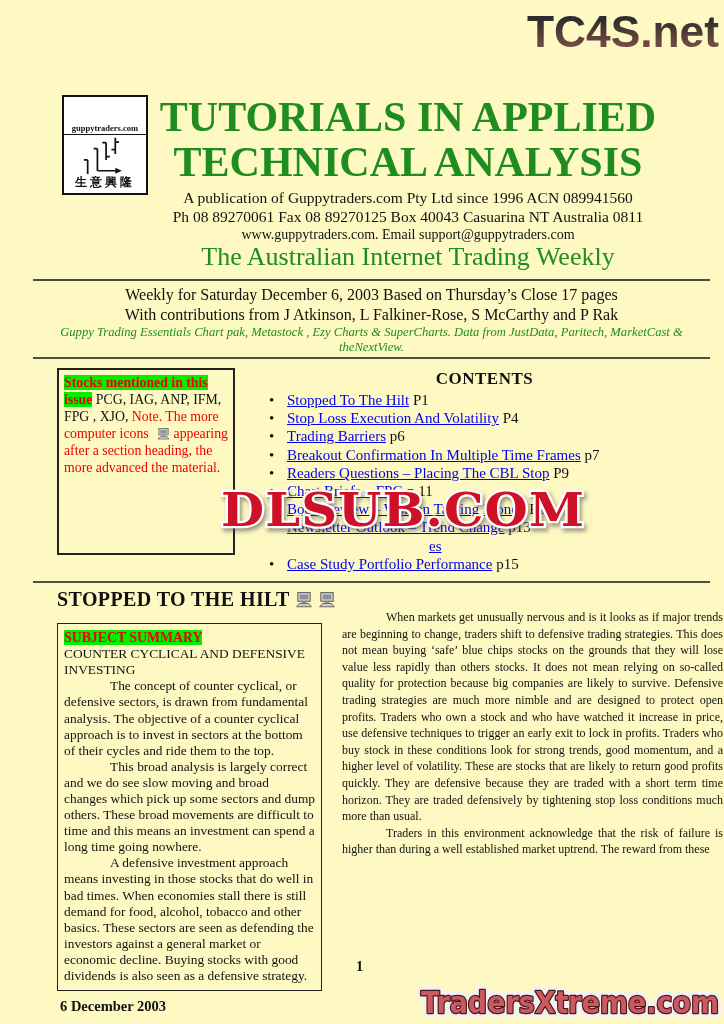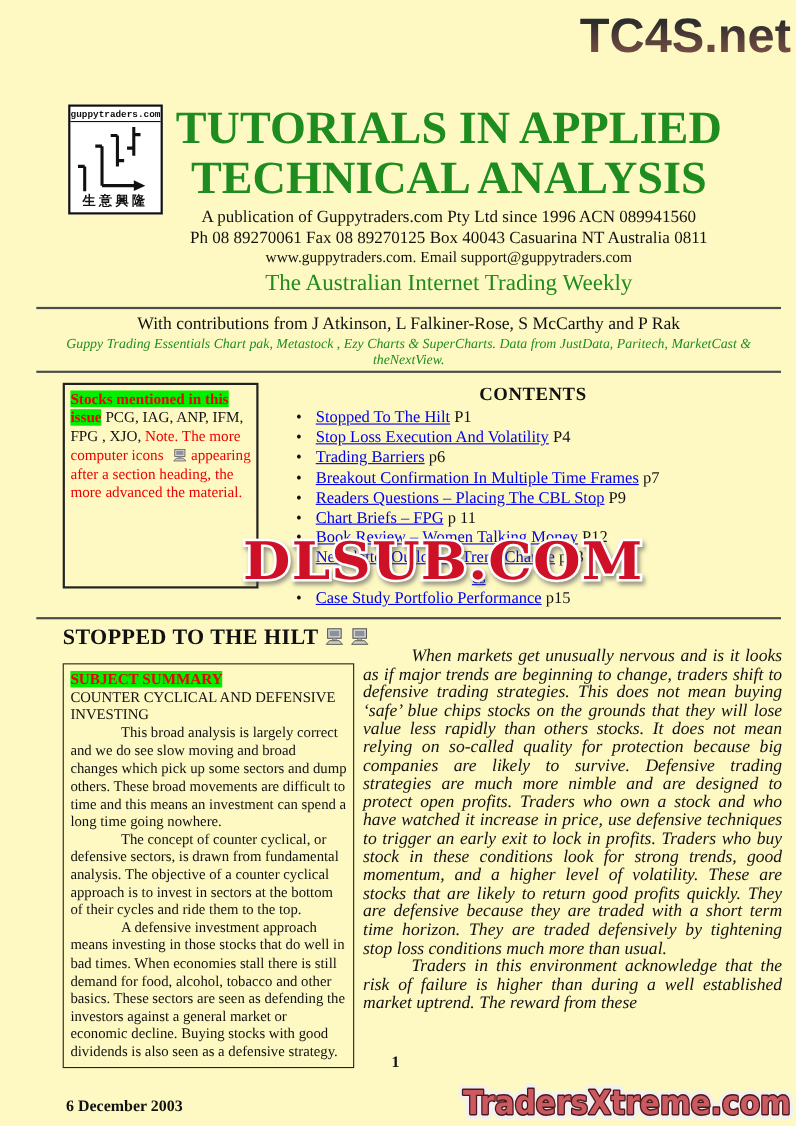--- a/index.html
+++ b/index.html
@@ -9,30 +9,30 @@
   
   .wm{position:absolute;}
   .wm-top{right:2px;top:3px;}
   .wm-mid{left:214px;top:478px;filter:drop-shadow(2px 3px 2px rgba(70,70,70,.55));}
   .wm-bottom{right:0px;top:981px;}
 
   
   .header{display:flex;margin:95px 0 0 62px;}
   .logo{width:86px;height:100px;border:2px solid #111;box-sizing:border-box;flex:0 0 auto;
         display:flex;flex-direction:column;align-items:center;background:#fff;}
-  .logo-site{font-family:Liberation Mono, monospace;font-size:8.5px;font-weight:bold;
-             border-bottom:1px solid #111;width:100%;text-align:center;padding:2px 0 1px;}
+  .logo-site{font-family:Liberation Serif, serif;font-size:8.5px;font-weight:bold;
+             border-bottom:1px solid #111;width:100%;text-align:center;padding:2px 0 1px;margin-top:24px;}
   .logo-chart{flex:1;}
   .logo-cn{font-size:12px;letter-spacing:3px;padding-bottom:2px;white-space:nowrap;font-weight:bold;}
   .header-text{flex:1;text-align:center;margin-left:2px;margin-right:58px;}
   .title-line{font-size:42px;line-height:45px;font-weight:bold;color:#1e8c1e;letter-spacing:0px;}
   .pub-line{font-size:15.5px;line-height:19px;margin-top:3px;}
   .contact-line{font-size:15.5px;line-height:19px;}
   .web-line{font-size:14px;line-height:17px;}
-  .tagline{font-size:21px;line-height:26px;color:#1e8c1e;margin-top:1px;}
+  .tagline{font-size:26px;line-height:26px;color:#1e8c1e;margin-top:1px;}
 
   
   .rule{border:0;border-top:2px solid #4d4d4d;margin:0 14px 0 33px;}
   .rule1{margin-top:9px;}
   .rule2{margin-top:2px;}
   .rule3{margin-top:8px;}
 
   
   .issue{ text-align:center;margin:4px 14px 0 33px;}
   .issue-line{font-size:16px;line-height:20px;}
@@ -58,22 +58,22 @@
   
   .article{display:flex;margin-top:3px;}
   .left-col{flex:0 0 auto;width:265px;margin-left:57px;}
   .article-heading{font-size:20px;font-weight:bold;line-height:26px;white-space:nowrap;letter-spacing:.4px;}
   .hicon{vertical-align:-2px;margin-left:5px;}
   .summary-box{border:1.5px solid #222;box-sizing:border-box;margin-top:11px;min-height:336px;
                padding:6px 6px;font-size:13.4px;line-height:16.1px;}
   .summary-title{display:inline;background:#00f000;color:#ee0000;font-weight:bold;font-size:13.8px;}
   .summary-sub{margin:0;}
   .summary-box p.body-p{margin:0;text-indent:46px;}
-  .right-col{width:381px;margin-left:8px;padding-top:23px;text-align:justify;
-             font-size:16px;line-height:16.6px;font-style:italic;}
+  .right-col{width:381px;margin-left:20px;padding-top:23px;text-align:justify;
+             font-size:12px;line-height:16.6px;}
   .right-col p{margin:0;text-indent:44px;}
 
   
   .footer-date{position:absolute;left:60px;top:998px;font-size:14.5px;font-weight:bold;}
   .footer-page{position:absolute;left:356px;top:958px;font-size:14.5px;font-weight:bold;}
 </style>
 </head>
 <body>
 
 <div class="page">
@@ -108,20 +108,21 @@
       <div class="pub-line">A publication of Guppytraders.com Pty Ltd since 1996  ACN 089941560</div>
       <div class="contact-line">Ph 08 89270061  Fax 08 89270125  Box 40043 Casuarina NT Australia  0811</div>
       <div class="web-line">www.guppytraders.com.   Email support@guppytraders.com</div>
       <div class="tagline">The Australian Internet Trading Weekly</div>
     </div>
   </div>
 
   <hr class="rule rule1">
 
   <div class="issue">
+    <div class="issue-line">Weekly for Saturday December 6, 2003 Based on Thursday’s Close 17  pages</div>
     <div class="issue-line">With contributions from  J Atkinson,  L Falkiner-Rose,  S McCarthy  and  P Rak</div>
     <div class="tools-line">Guppy Trading Essentials Chart pak, Metastock , Ezy Charts &amp; SuperCharts. Data from JustData, Paritech, MarketCast &amp; theNextView.</div>
   </div>
 
   <hr class="rule rule2">
 
   <div class="mid-row">
     <div class="stocks-box">
       <span class="stocks-title">Stocks mentioned in this issue</span>
       <span class="stocks-tickers"> PCG, IAG, ANP, IFM, FPG , XJO,</span>
@@ -164,22 +165,22 @@
             <path d="M1 12 L3.4 9.3 h7.2 L13 12 z" fill="#cfc9bf" stroke="#555" stroke-width="0.7"></path>
           </svg><svg class="hicon" width="18" height="16" viewBox="0 0 14 13">
             <rect x="2" y="0.5" width="10" height="7" fill="#d8d4cc" stroke="#555" stroke-width="0.8"></rect>
             <rect x="3.5" y="2" width="7" height="4" fill="#8892a0"></rect>
             <rect x="5.5" y="7.5" width="3" height="1.3" fill="#bbb" stroke="#666" stroke-width="0.4"></rect>
             <path d="M1 12 L3.4 9.3 h7.2 L13 12 z" fill="#cfc9bf" stroke="#555" stroke-width="0.7"></path>
           </svg></div>
       <div class="summary-box">
         <span class="summary-title">SUBJECT SUMMARY</span>
         <div class="summary-sub">COUNTER CYCLICAL  AND DEFENSIVE INVESTING</div>
+        <p class="body-p">The concept of counter cyclical, or defensive sectors, is drawn from fundamental analysis. The objective of a counter cyclical approach is to invest in sectors at the bottom of their cycles and ride them to the top.</p>
         <p class="body-p">This broad analysis is largely correct and we do see slow moving and broad changes which pick up some sectors and dump others. These broad movements are difficult to time and this means an investment can spend a long time going nowhere.</p>
-        <p class="body-p">The concept of counter cyclical, or defensive sectors, is drawn from fundamental analysis. The objective of a counter cyclical approach is to invest in sectors at the bottom of their cycles and ride them to the top.</p>
         <p class="body-p">A defensive investment approach means investing in those stocks that do well in bad times. When economies stall there is still demand for food, alcohol, tobacco and other basics. These sectors are seen as defending the investors against a general market or economic decline.  Buying stocks with good dividends is also seen as a defensive strategy.</p>
       </div>
     </div>
     <div class="right-col">
       <p>When markets get unusually nervous and is it looks as if major trends are beginning to change, traders shift to defensive trading strategies. This does not mean buying ‘safe’ blue chips stocks on the grounds that they will lose value less rapidly than others stocks. It does not mean relying on so-called quality for protection because big companies are likely to survive. Defensive trading strategies are much more nimble and are designed to protect open profits. Traders who own a stock and who have watched it increase in price, use defensive techniques to trigger an early exit to lock in profits. Traders who buy stock in these conditions look for strong trends, good momentum, and a higher level of volatility. These are stocks that are likely to return good profits quickly. They are defensive because they are traded with a short term time horizon. They are traded defensively by tightening stop loss conditions much more than usual.</p>
       <p>Traders in this environment acknowledge that the risk of failure is higher than during a well established market uptrend. The reward from these</p>
     </div>
   </div>
 
   <div class="footer-date">6 December 2003</div>

